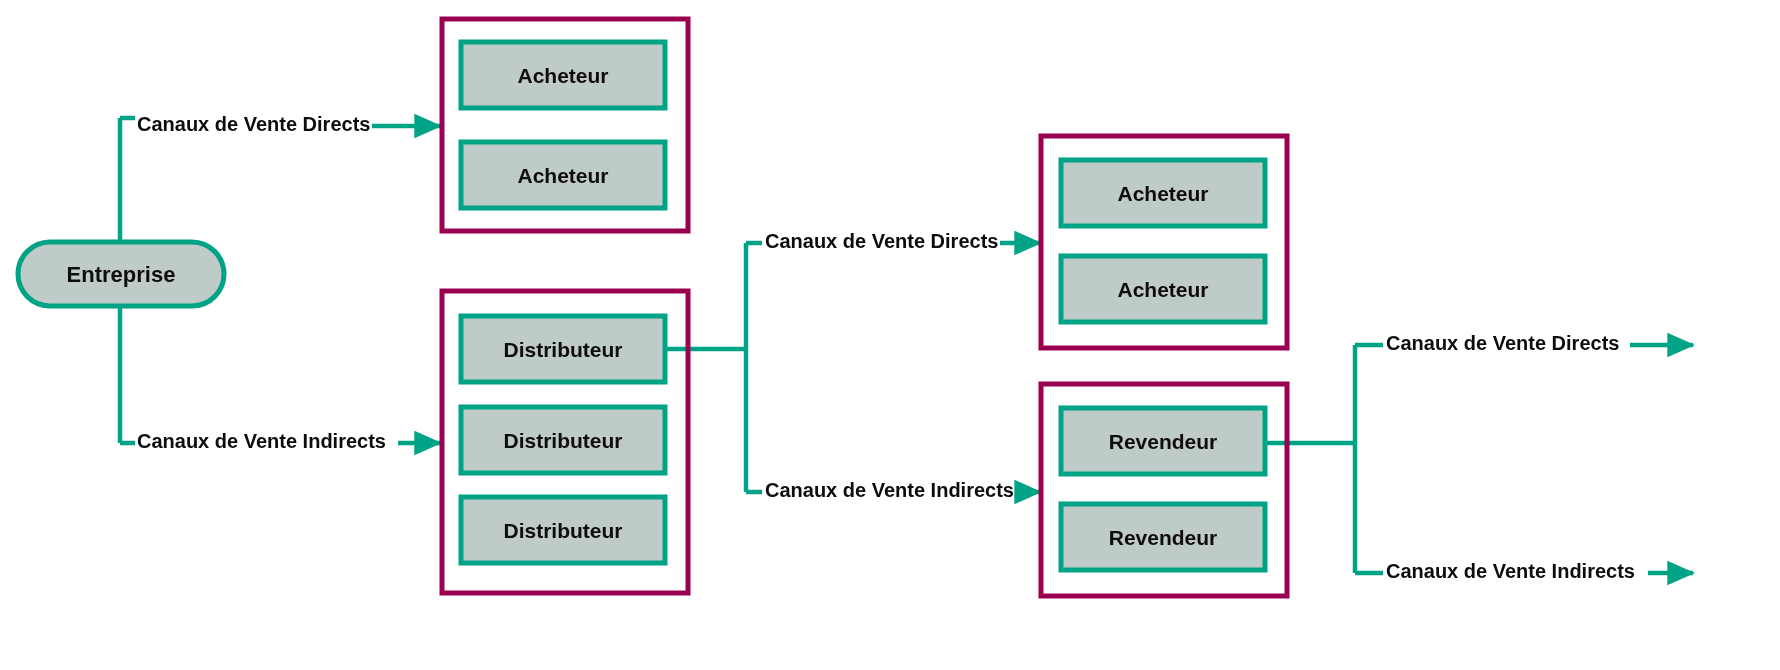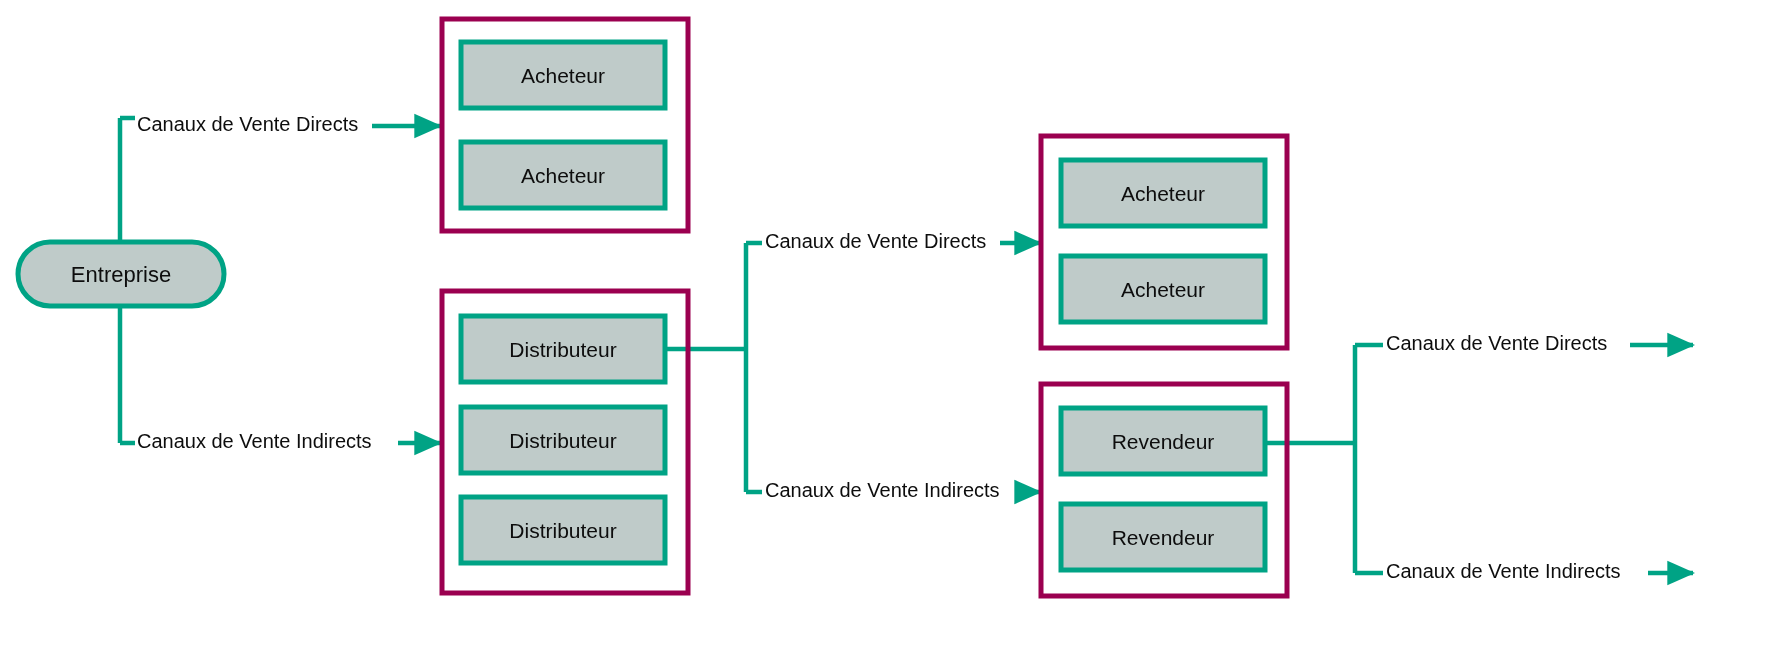--- a/index.html
+++ b/index.html
@@ -10,20 +10,21 @@
   body {
     width: 1780px;
     height: 670px;
     font-family: "Liberation Sans", sans-serif;
     overflow: hidden;
   }
   #diagram-root {
     position: relative;
     width: 1780px;
     height: 670px;
+    font-weight: bold;
   }
   svg#diagram-svg {
     display: block;
     width: 1780px;
     height: 670px;
   }
   .node-label {
     font-family: "Liberation Sans", sans-serif;
     font-size: 21px;
     fill: #0d0d0d;

